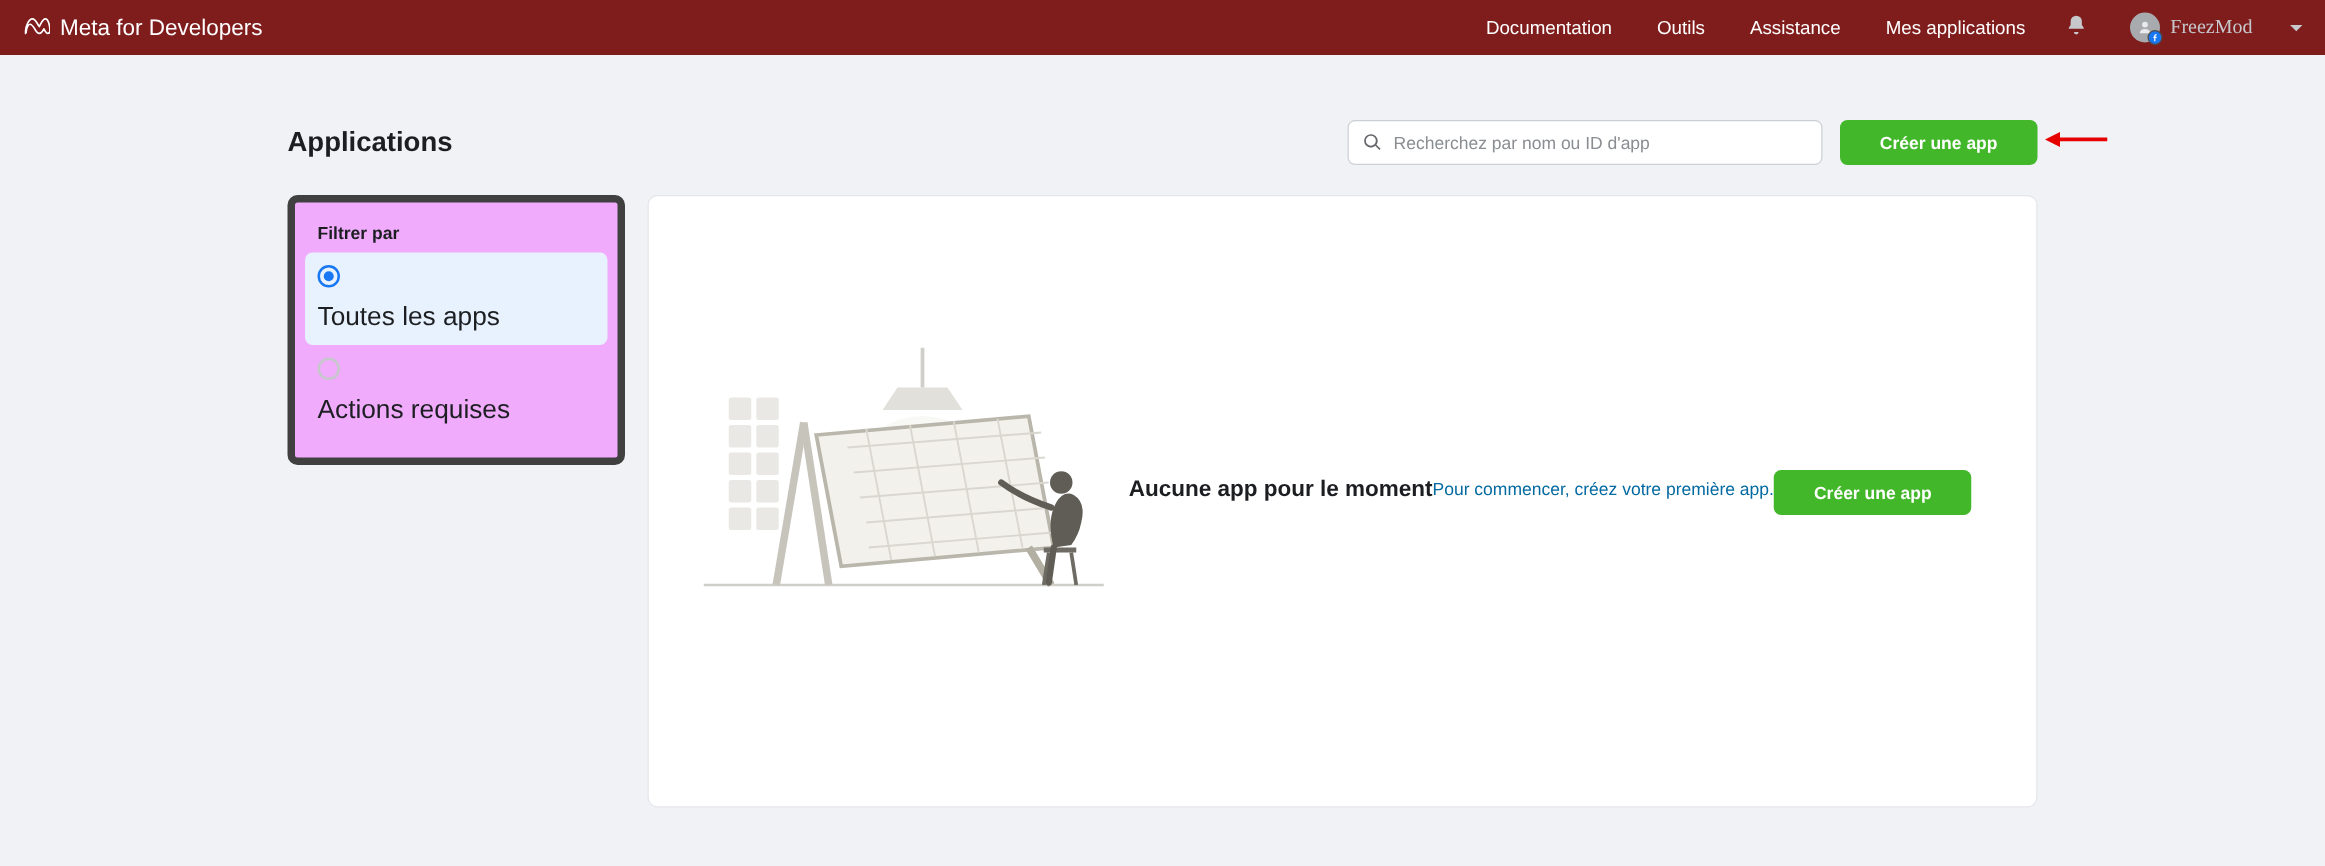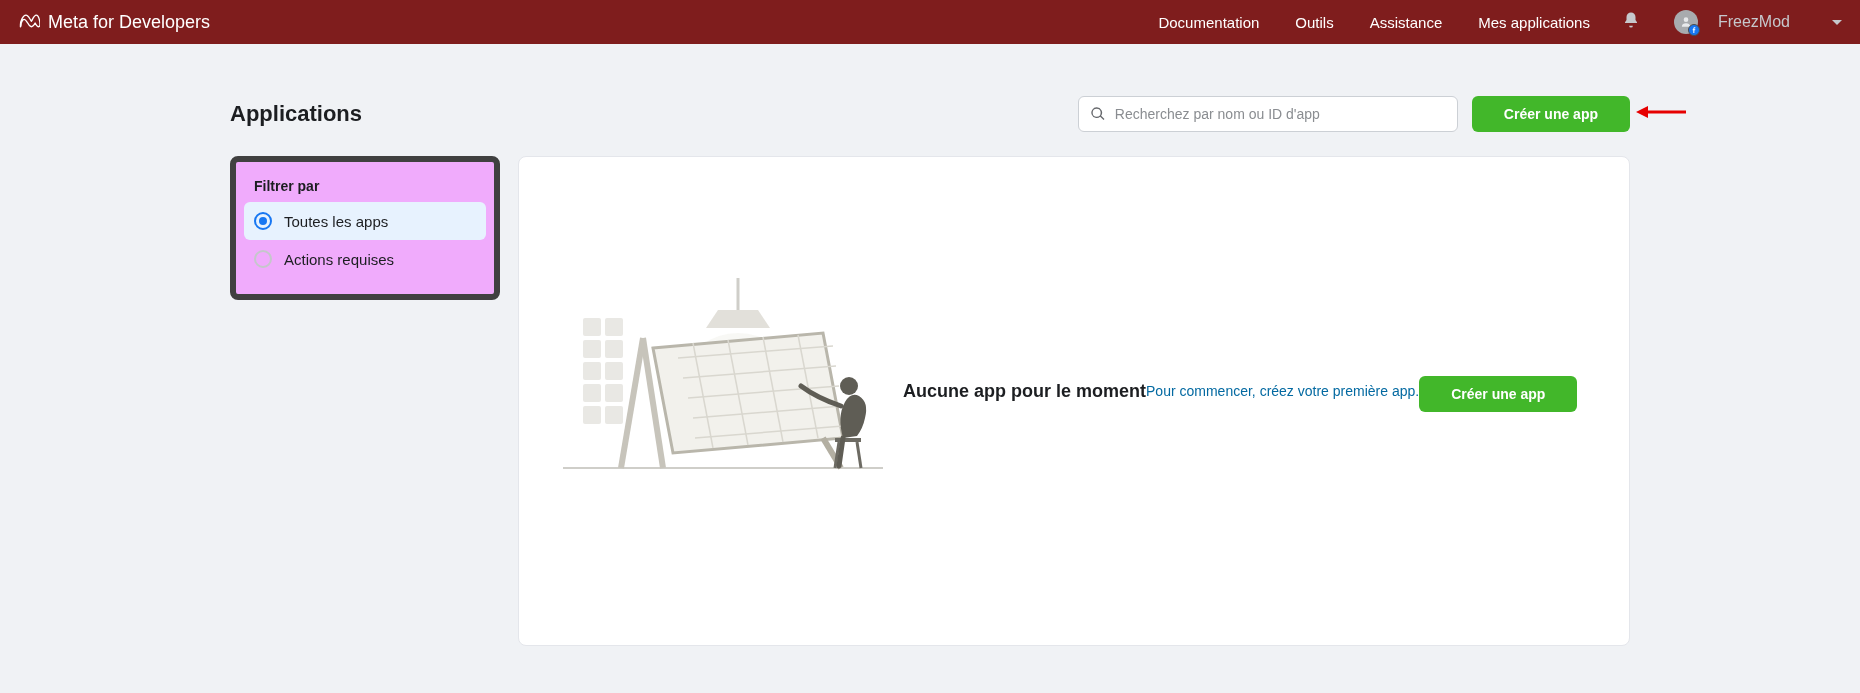--- a/index.html
+++ b/index.html
@@ -36,24 +36,25 @@
     }
     .navbar-icon {
       padding: 0 14px;
       display: flex;
       align-items: center;
       cursor: pointer;
     }
     .navbar-user {
       display: flex;
       align-items: center;
-      gap: 20px;
+      gap: 8px;
       padding-left: 20px;
       color: #c6c8cc;
       cursor: pointer;
+      font-family: Liberation Serif, serif;
     }
     .avatar-circle {
       width: 24px;
       height: 24px;
       border-radius: 50%;
       background: #a8abae;
       position: relative;
       display: flex;
       align-items: center;
       justify-content: center;
@@ -163,27 +164,27 @@
       padding: 16px 8px;
     }
     .filter-title {
       font-size: 14px;
       font-weight: 700;
       color: #1c1e21;
       padding: 0 10px 8px;
     }
     .filter-item {
       display: flex;
-      align-items: center;
       gap: 12px;
       padding: 10px 10px;
       border-radius: 6px;
-      font-size: 15px;
-      color: #1c1e21;
-      cursor: pointer;
+      font-size: 21px;
+      color: #1c1e21;
+      cursor: pointer;
+      flex-direction: column;
     }
     .filter-item.selected {
       background: #e7f2fe;
     }
     .radio {
       width: 18px;
       height: 18px;
       border-radius: 50%;
       border: 2px solid #c5c7cb;
       display: flex;

